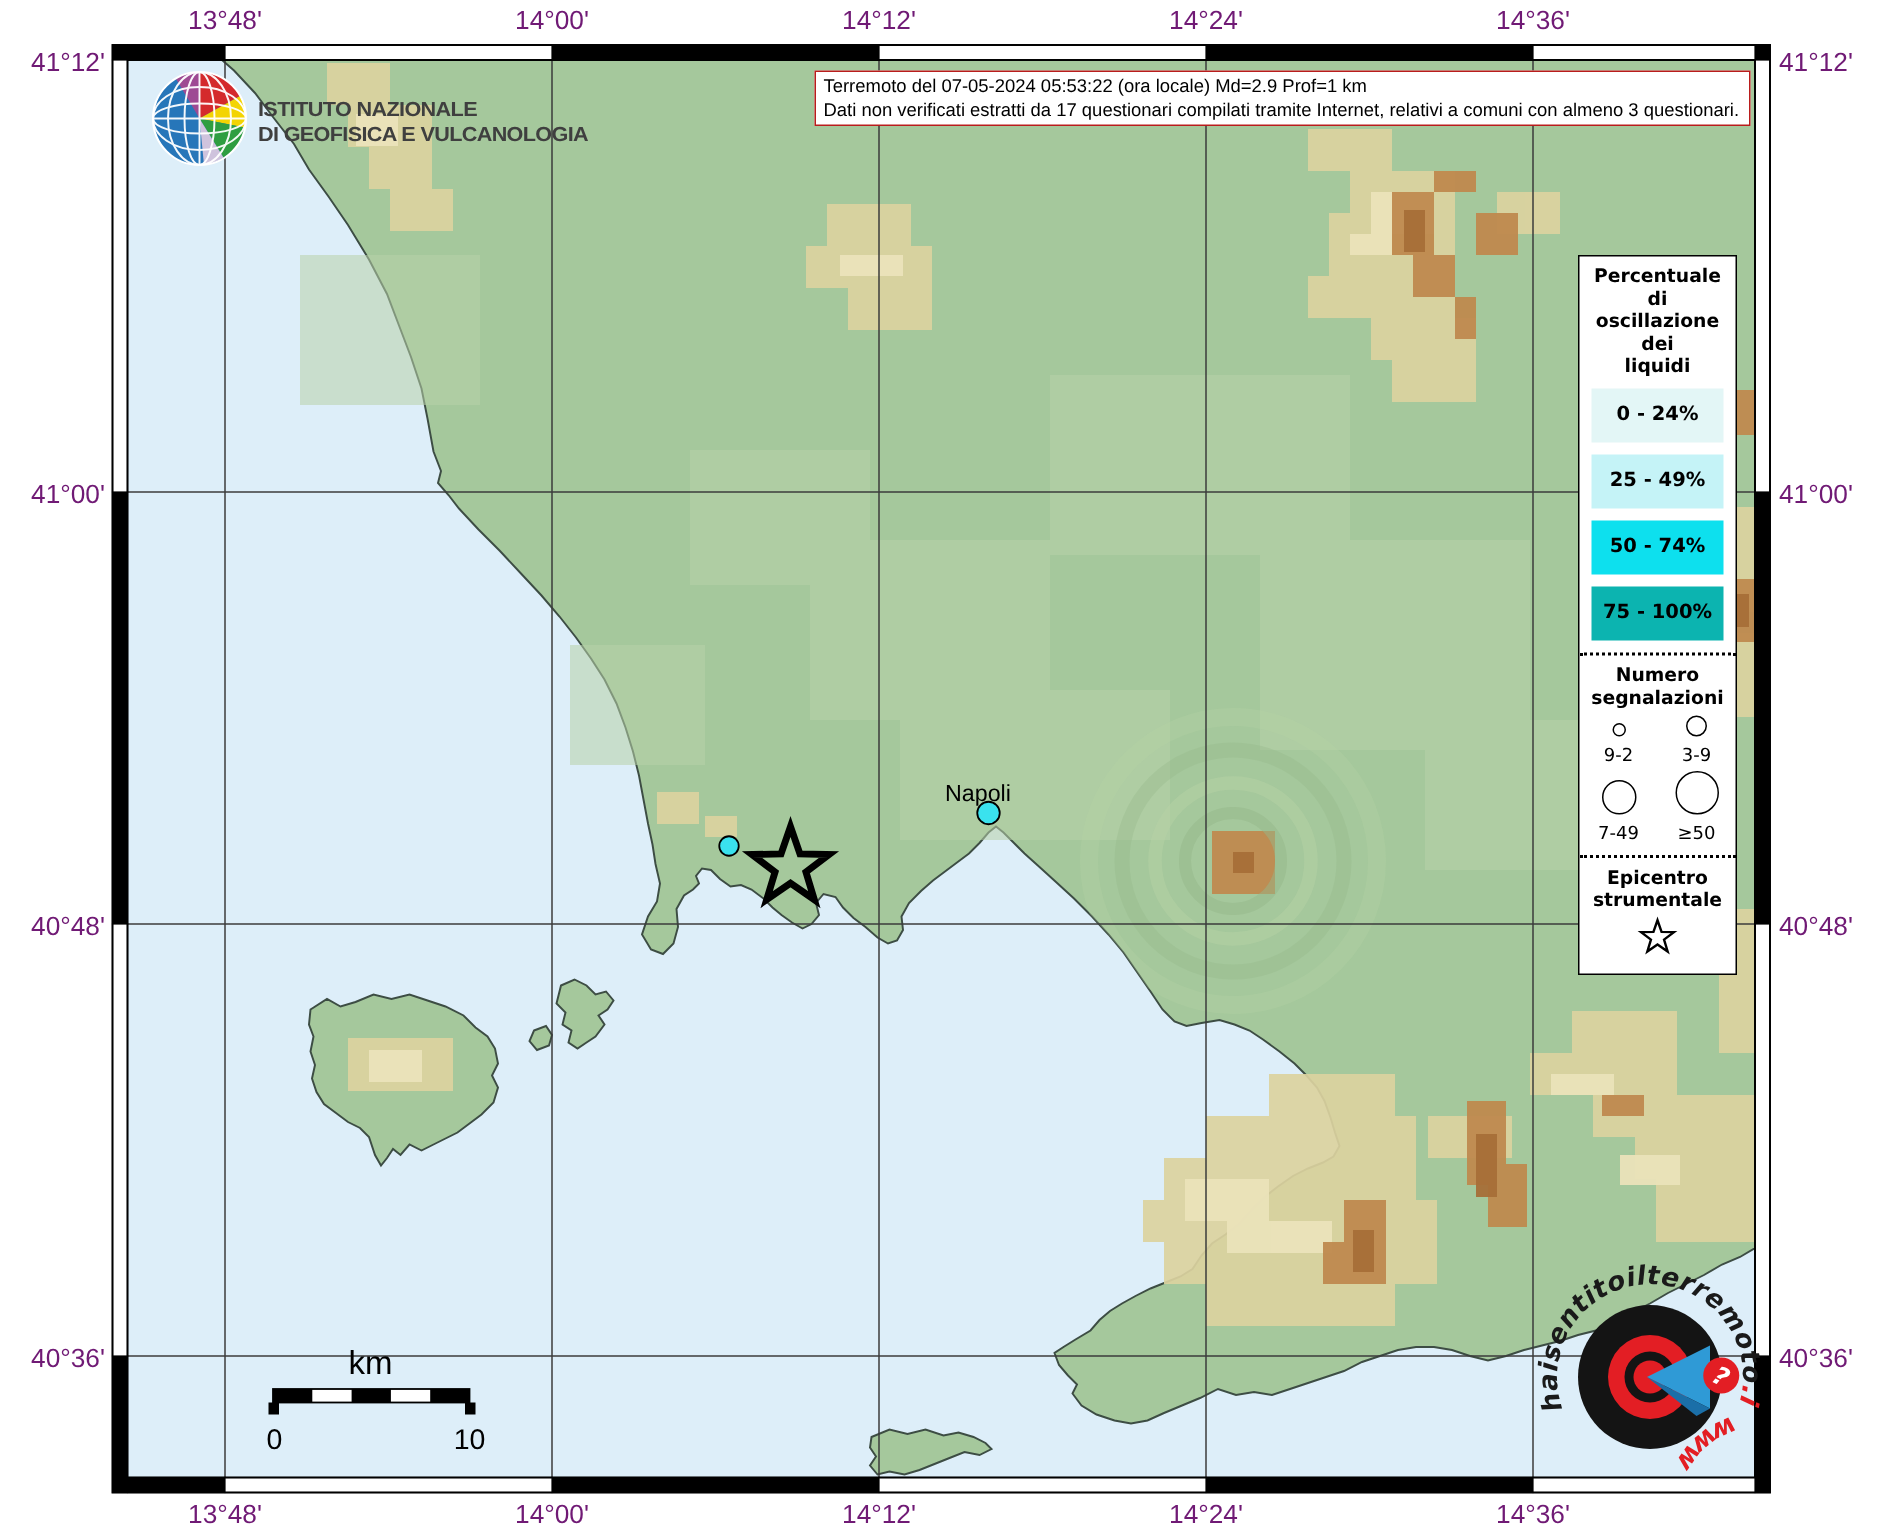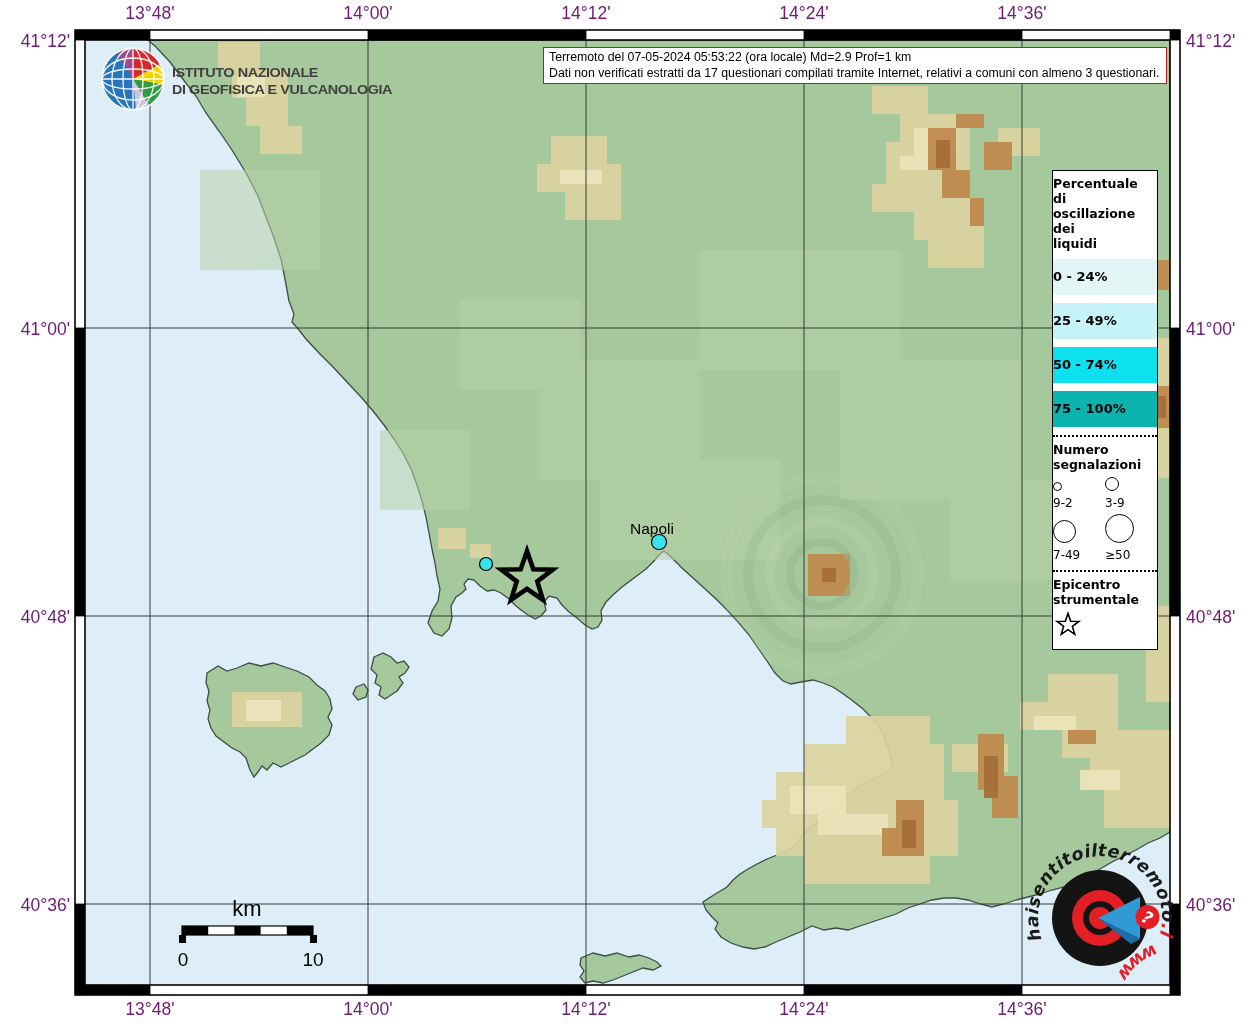--- a/index.html
+++ b/index.html
@@ -11,25 +11,25 @@
   .axis-top{top:3px;transform:translateX(-50%);}
   .axis-bottom{top:999px;transform:translateX(-50%);}
   .axis-left{left:0;width:70px;text-align:right;}
   .axis-right{left:1186px;width:70px;text-align:left;}
 
   #titlebox{position:absolute;left:543px;top:47px;width:612px;background:#fff;
             border:1px solid #b91c1c;padding:2px 5px;font-size:12.3px;line-height:15.5px;
             white-space:nowrap;overflow:hidden;}
 
   #legend{position:absolute;left:1052px;top:170px;width:104px;background:#fff;
-          border:1.3px solid #000;
+          border:1.3px solid #000;text-align:center;
           font-family:"DejaVu Sans",sans-serif;padding-bottom:6px;}
   #legend .ttl{font-weight:bold;font-size:12.5px;line-height:15px;}
   #legend .ttl-top{padding-top:5px;}
-  .swatch{width:104px;height:36px;margin:8px auto 0 auto;font-weight:bold;font-size:13px;
+  .swatch{width:88px;height:36px;margin:8px auto 0 auto;font-weight:bold;font-size:13px;
           line-height:36px;}
   .dotsep{border-top:2px dotted #000;margin:8px 0 5px 0;height:0;}
   .circrow{display:flex;justify-content:space-around;align-items:flex-end;margin-top:4px;}
   .circcell{width:50%;}
   .circ{display:inline-block;border:1.6px solid #000;border-radius:50%;background:#fff;}
   .c-s1{width:7px;height:7px;}
   .c-s2{width:12px;height:12px;}
   .c-s3{width:21px;height:21px;}
   .c-s4{width:27px;height:27px;}
   .circlabel{font-size:12px;margin-top:1px;}

